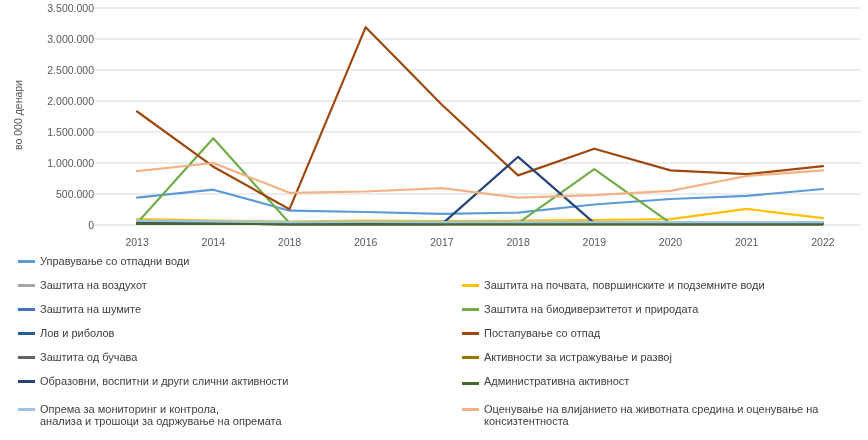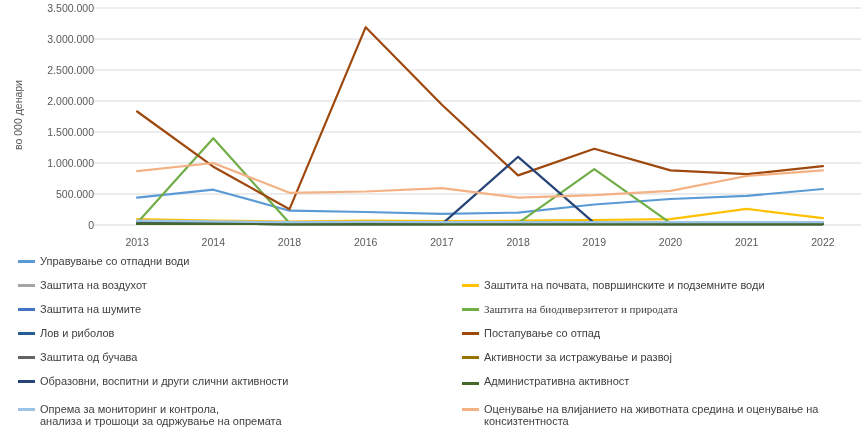--- a/index.html
+++ b/index.html
@@ -182,21 +182,21 @@
         <span class="legend-label">Заштита на воздухот</span>
       </div>
       <div class="legend-item" style="left: 444px; top: 24px; max-width: 430px;">
         <span class="legend-swatch" style="background: rgb(255, 192, 0);"></span>
         <span class="legend-label">Заштита на почвата, површинските и подземните води</span>
       </div>
       <div class="legend-item" style="left: 0px; top: 48px; max-width: 430px;">
         <span class="legend-swatch" style="background: rgb(68, 114, 196);"></span>
         <span class="legend-label">Заштита на шумите</span>
       </div>
-      <div class="legend-item" style="left: 444px; top: 48px; max-width: 430px; font-family: Liberation Serif, serif;">
+      <div class="legend-item" style="left: 444px; top: 48px; max-width: 430px;">
         <span class="legend-swatch" style="background: rgb(112, 173, 71);"></span>
         <span class="legend-label">Заштита на биодиверзитетот и природата</span>
       </div>
       <div class="legend-item" style="left: 0px; top: 72px; max-width: 430px;">
         <span class="legend-swatch" style="background: rgb(37, 94, 145);"></span>
         <span class="legend-label">Лов и риболов</span>
       </div>
       <div class="legend-item" style="left: 444px; top: 72px; max-width: 430px; justify-content: center;">
         <span class="legend-swatch" style="background: rgb(158, 72, 14);"></span>
         <span class="legend-label">Постапување со отпад</span>

